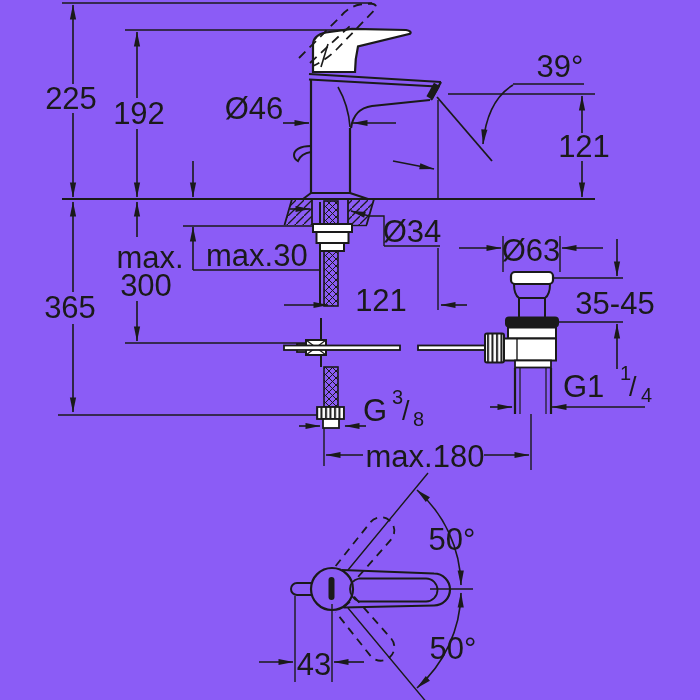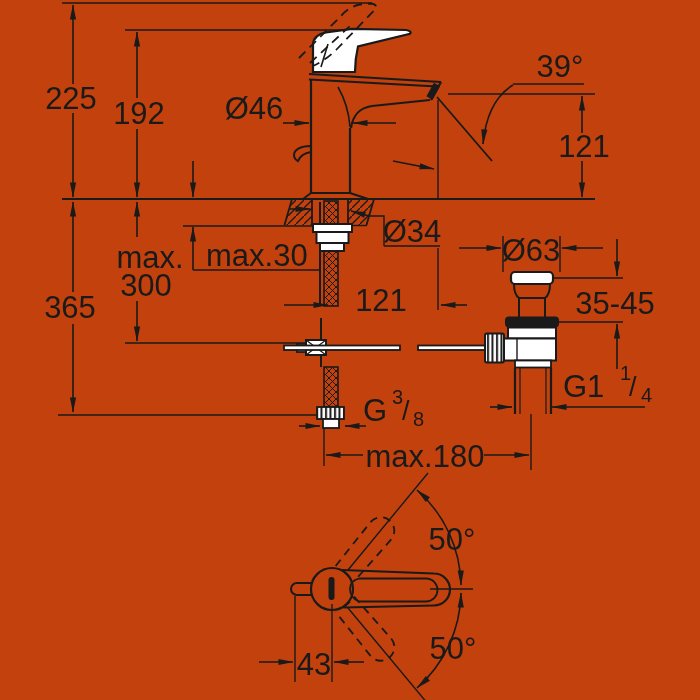--- a/index.html
+++ b/index.html
@@ -1,16 +1,16 @@
 <!DOCTYPE html>
 <html><head>
 <meta charset="utf-8">
 <style>
   html,body{margin:0;padding:0;background:#fff;}
-  .canvas{width:700px;height:700px;background:#c2410c;position:relative;overflow:hidden;
+  .canvas{width:700px;height:700px;background:#8b5cf6;position:relative;overflow:hidden;
           font-family:"Liberation Sans", sans-serif;}
   svg{display:block;}
   svg text{font-family:"Liberation Sans", sans-serif;fill:#1a1a1a;}
   .ln{stroke:#1a1a1a;fill:none;}
   .w22{stroke-width:2.2;} .w2{stroke-width:2;} .w18{stroke-width:1.8;}
   .w16{stroke-width:1.6;} .w14{stroke-width:1.4;} .w12{stroke-width:1.2;}
   .dash{stroke-dasharray:9 6;}
   .dash2{stroke-dasharray:8 6;}
   .whitefill{fill:#ffffff;}
   .dimtxt{font-size:31px;}

